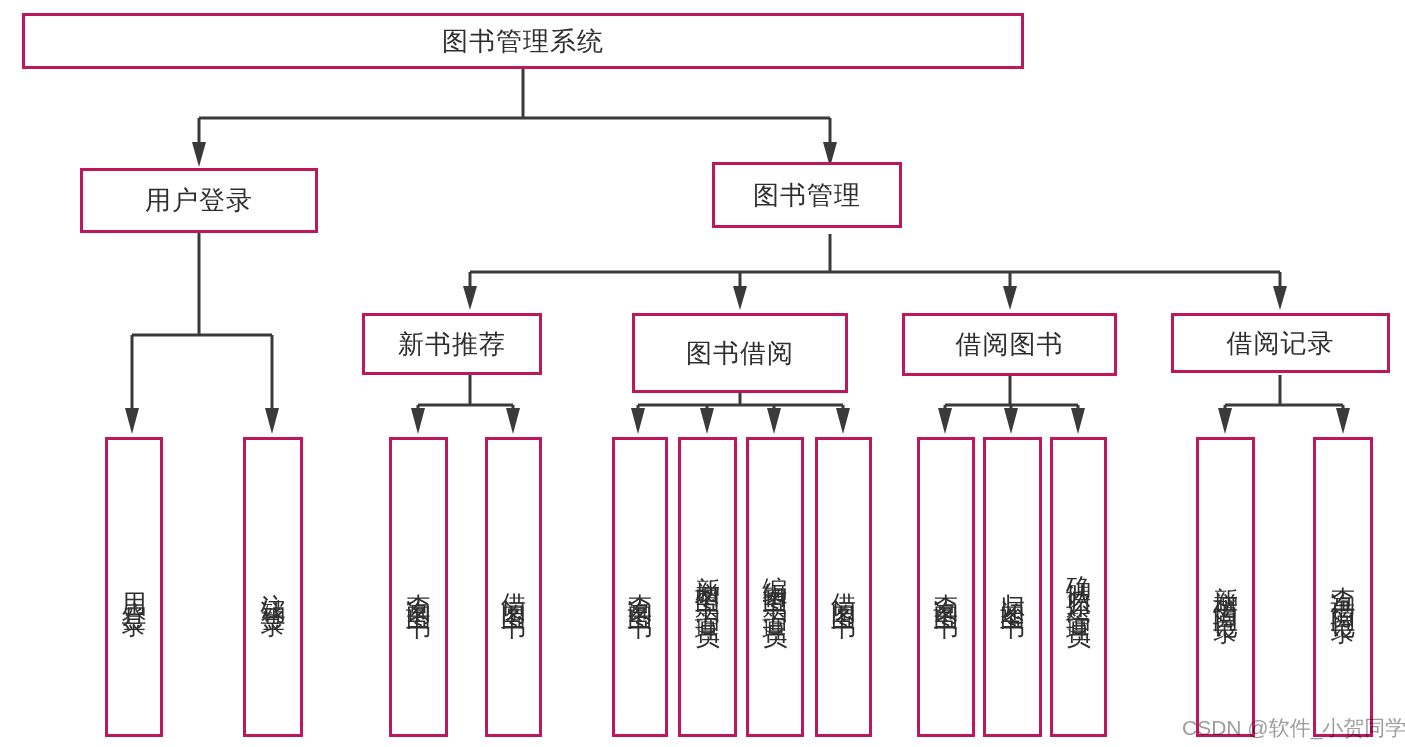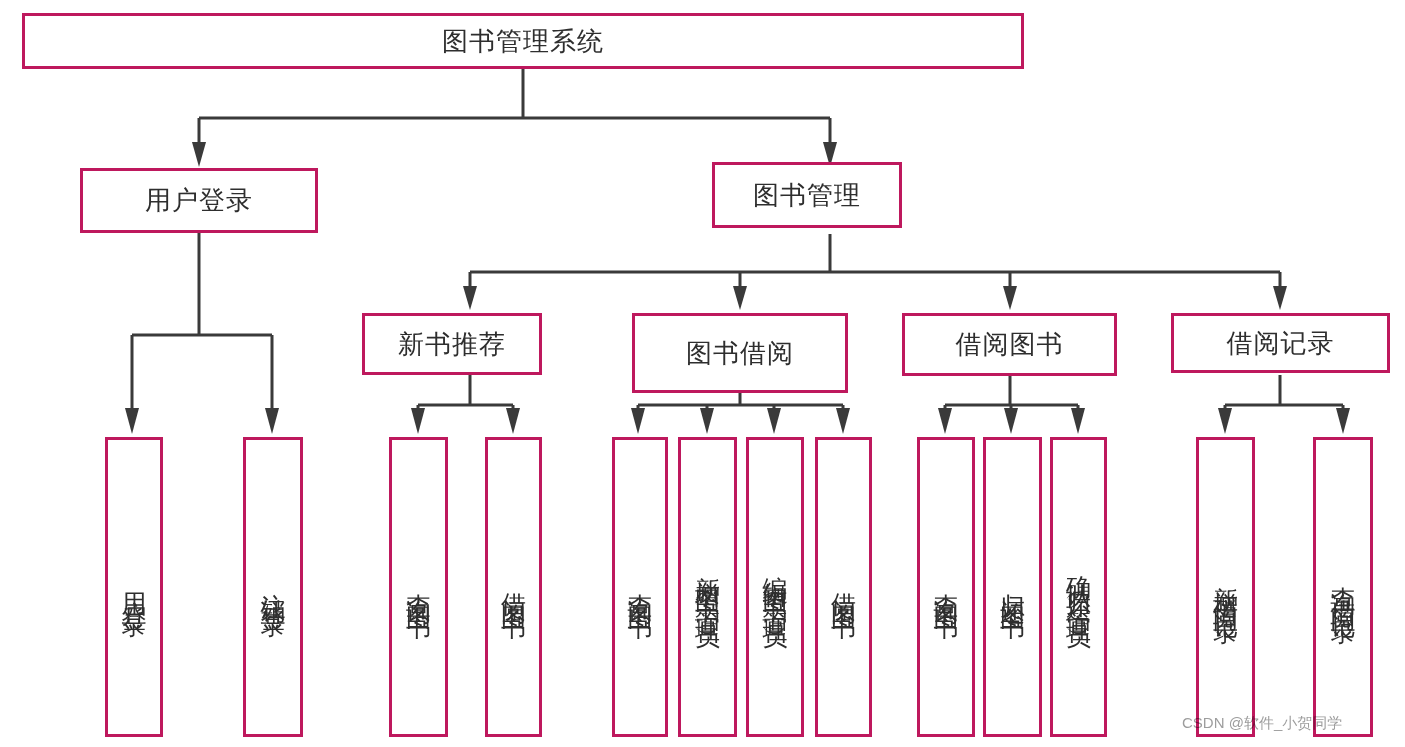--- a/index.html
+++ b/index.html
@@ -13,21 +13,21 @@
     border:3px solid #be185d; color:#2e2e2e; z-index:2;
     display:flex; align-items:center; justify-content:center;
   }
   .hbox { font-size:26px; letter-spacing:1px; white-space:nowrap; }
   .vtext {
     writing-mode:vertical-rl; text-orientation:mixed;
     font-size:25px; letter-spacing:7px; line-height:1.15; white-space:nowrap;
   }
   .watermark {
     position:absolute; left:1182px; top:714px; z-index:6;
-    color:#9d9d9d; font-size:15px; white-space:nowrap;
+    color:#9d9d9d; font-size:21px; white-space:nowrap;
     mix-blend-mode:multiply;
   }
 </style>
 </head>
 <body>
 
 <div class="canvas">
 
   <svg class="connectors" width="1405" height="747" viewBox="0 0 1405 747" aria-hidden="true">
     <g stroke="#3a3a3a" stroke-width="3" fill="none">

